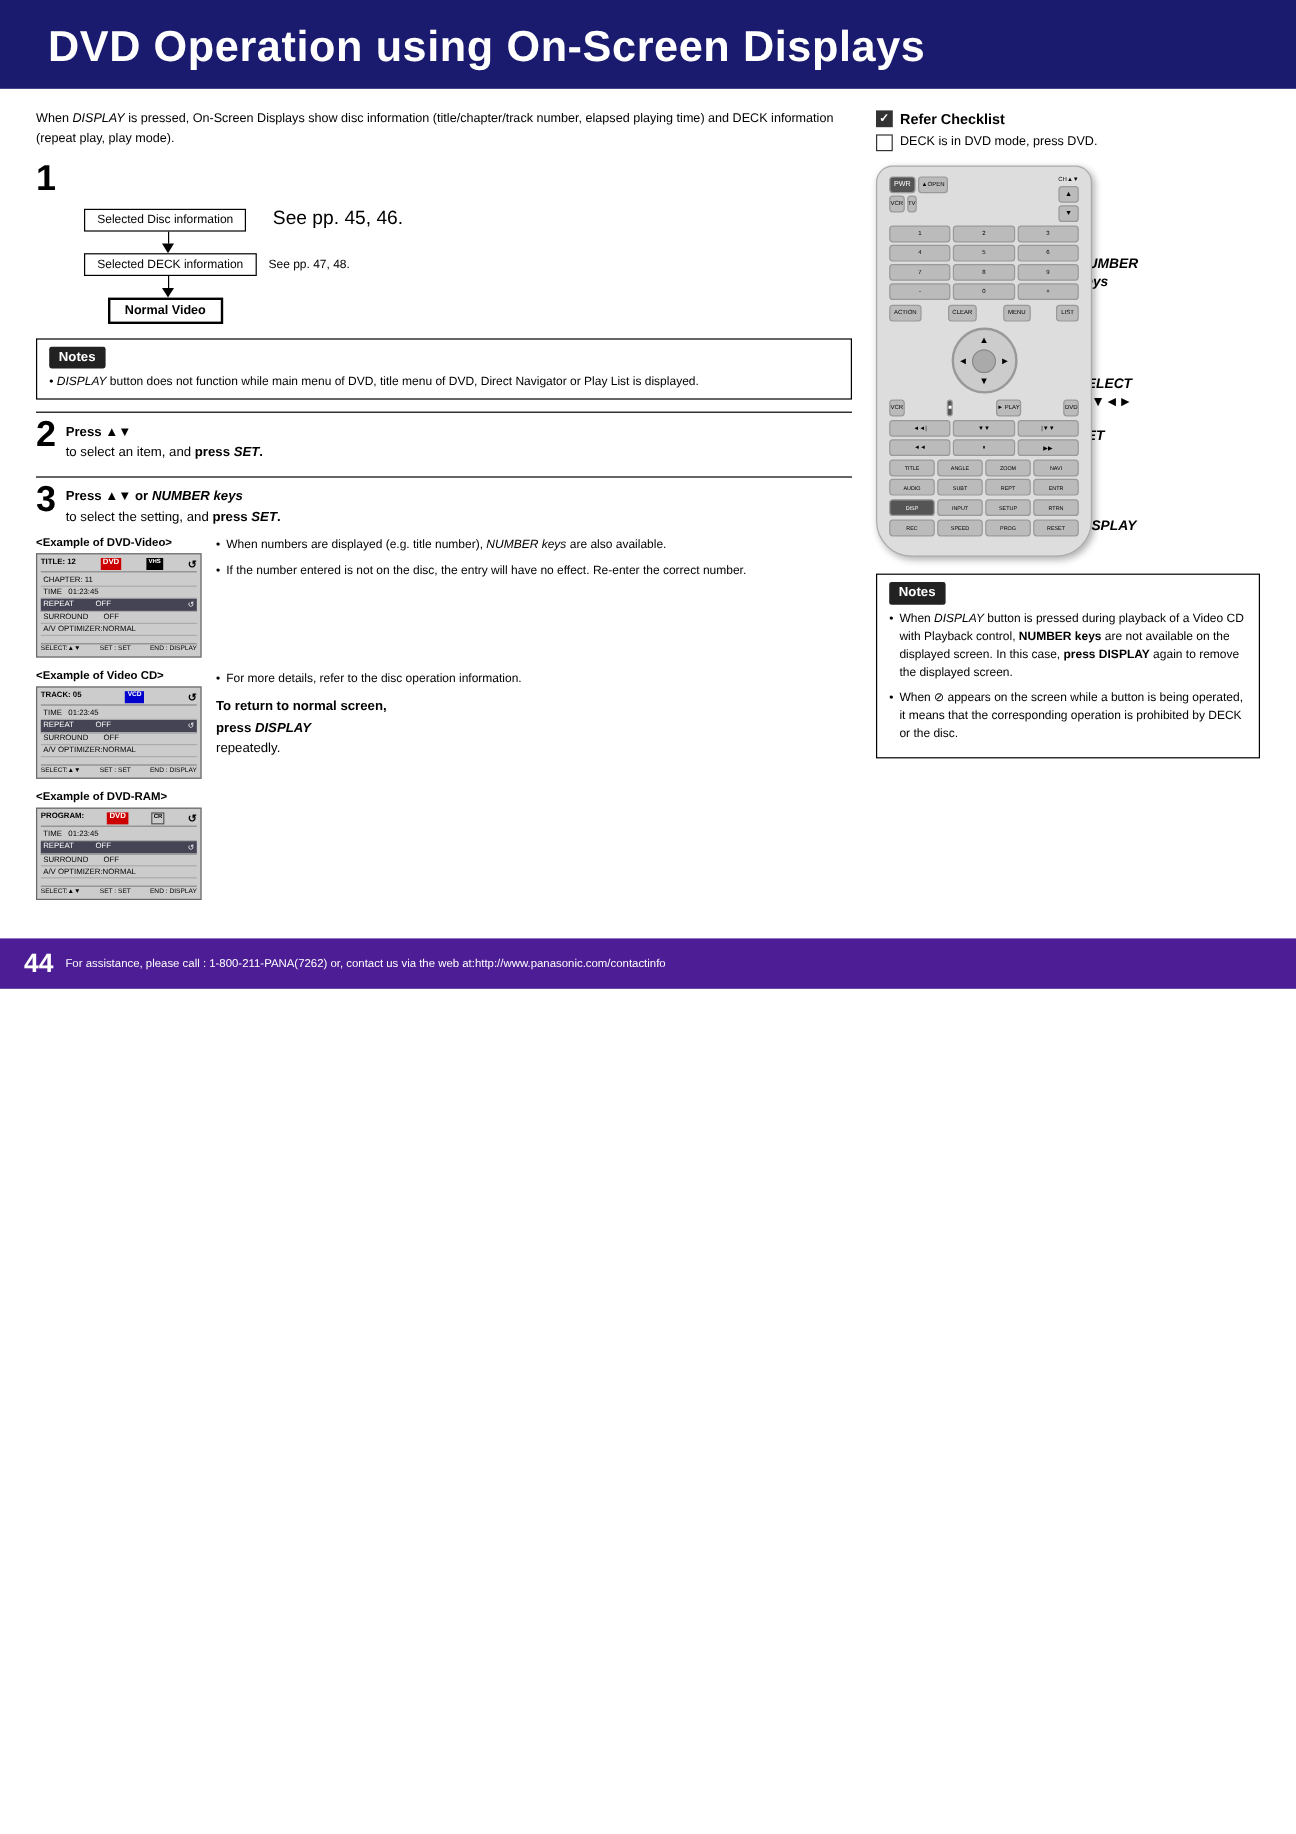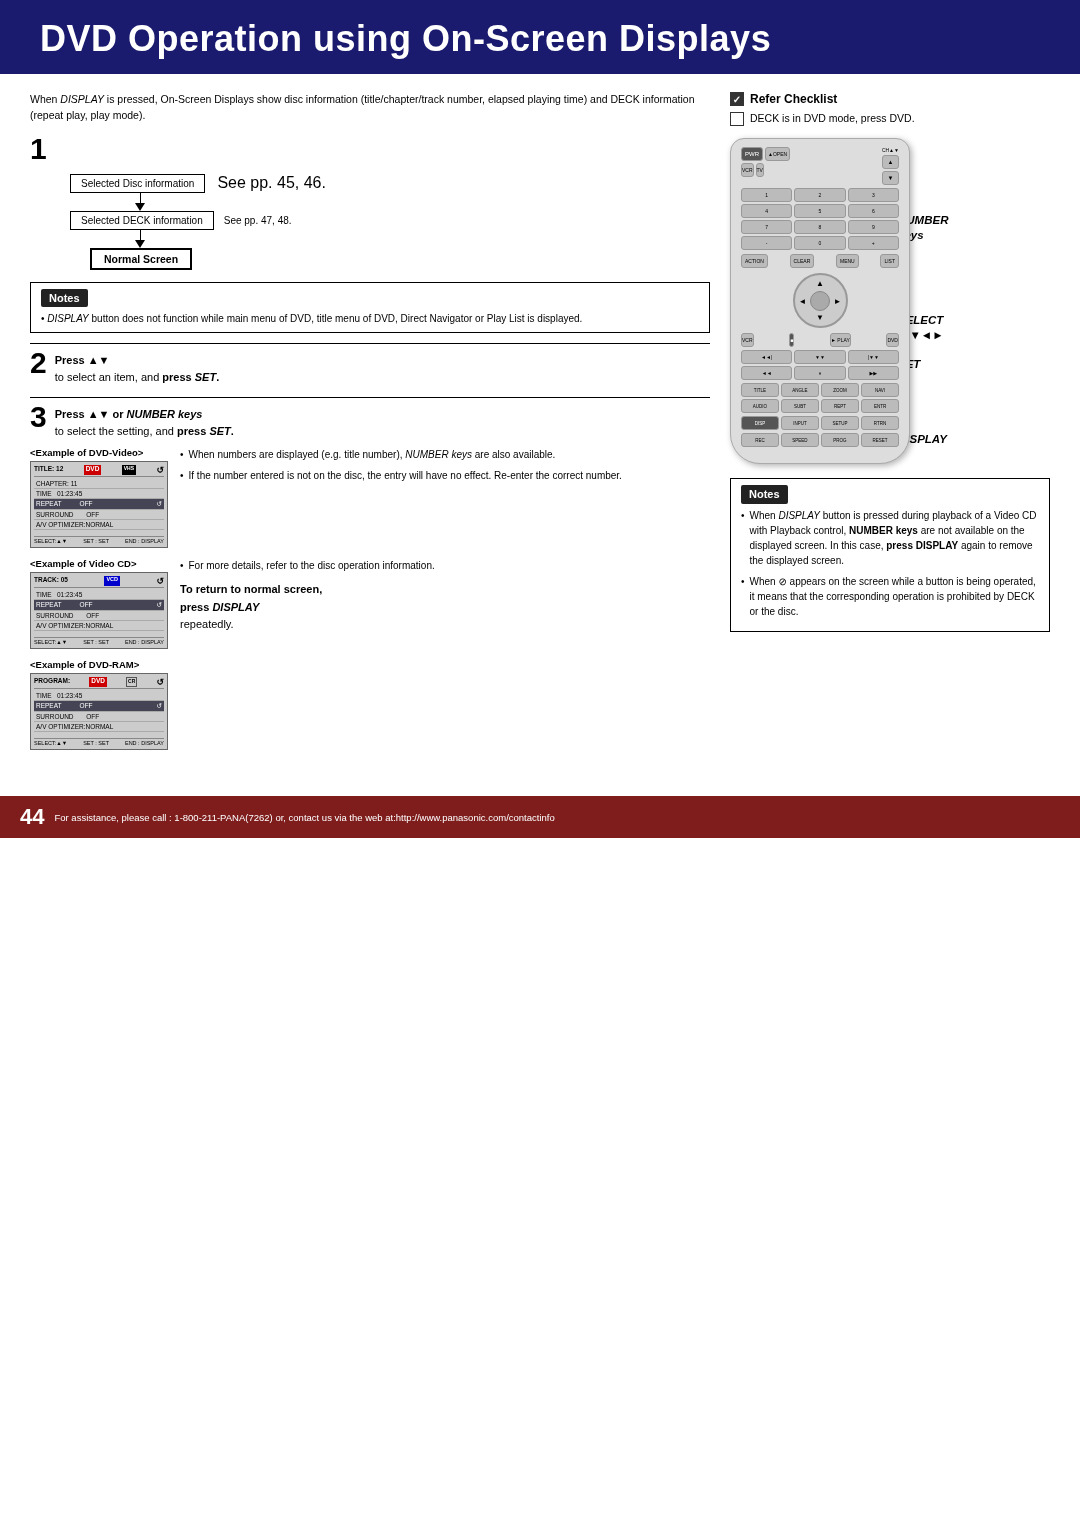--- a/index.html
+++ b/index.html
@@ -430,33 +430,33 @@
 
       <div class="step">
         <div class="step-header">
           <span class="step-number">1</span>
           <div class="step-content">
           </div>
         </div>
 
         <div class="flow-diagram">
           <div style="display:flex;flex-direction:column;align-items:flex-start;">
-            <div style="display:flex;align-items:center;gap:12px;">
+            <div style="display:flex;align-items:center;gap:22px;">
               <div class="flow-box">Selected Disc information</div>
               <span style="font-size:16px;">See pp. 45, 46.</span>
             </div>
             <div style="width:1px;height:10px;background:#000;margin-left:70px;"></div>
             <div style="width:0;height:0;border-left:5px solid transparent;border-right:5px solid transparent;border-top:8px solid #000;margin-left:65px;"></div>
             <div style="display:flex;align-items:center;gap:10px;margin-top:0px;">
               <div class="flow-box">Selected DECK information</div>
               <span style="font-size:10px;">See pp. 47, 48.</span>
             </div>
             <div style="width:1px;height:10px;background:#000;margin-left:70px;"></div>
             <div style="width:0;height:0;border-left:5px solid transparent;border-right:5px solid transparent;border-top:8px solid #000;margin-left:65px;"></div>
-            <div class="normal-screen-box">Normal Screen</div>
+            <div class="normal-screen-box">Normal Video</div>
           </div>
         </div>
       </div>
 
       <div class="note-box">
         <div class="note-label">Notes</div>
         <div>• <em>DISPLAY</em> button does not function while main menu of DVD, title menu of DVD, Direct Navigator or Play List is displayed.</div>
       </div>
 
       <hr class="section-divider">
@@ -758,20 +758,20 @@
         </div>
         <div class="bullet-item" style="margin-top:4px;">
           <span class="bullet-dot">•</span>
           <span>When ⊘ appears on the screen while a button is being operated, it means that the corresponding operation is prohibited by DECK or the disc.</span>
         </div>
       </div>
 
     </div>
   </div>
 
-  <div class="page-footer" style="position:relative;background:#7f1d1d;color:#fff;padding:8px 20px;margin-top:34px;">
+  <div class="page-footer" style="position:relative;background:#4c1d95;color:#fff;padding:8px 20px;margin-top:20px;">
     <div class="footer-content">
       <span class="footer-number">44</span>
       <span class="footer-text">For assistance, please call : 1-800-211-PANA(7262) or, contact us via the web at:http://www.panasonic.com/contactinfo</span>
     </div>
   </div>
 
 </div>
 
 </body></html>

